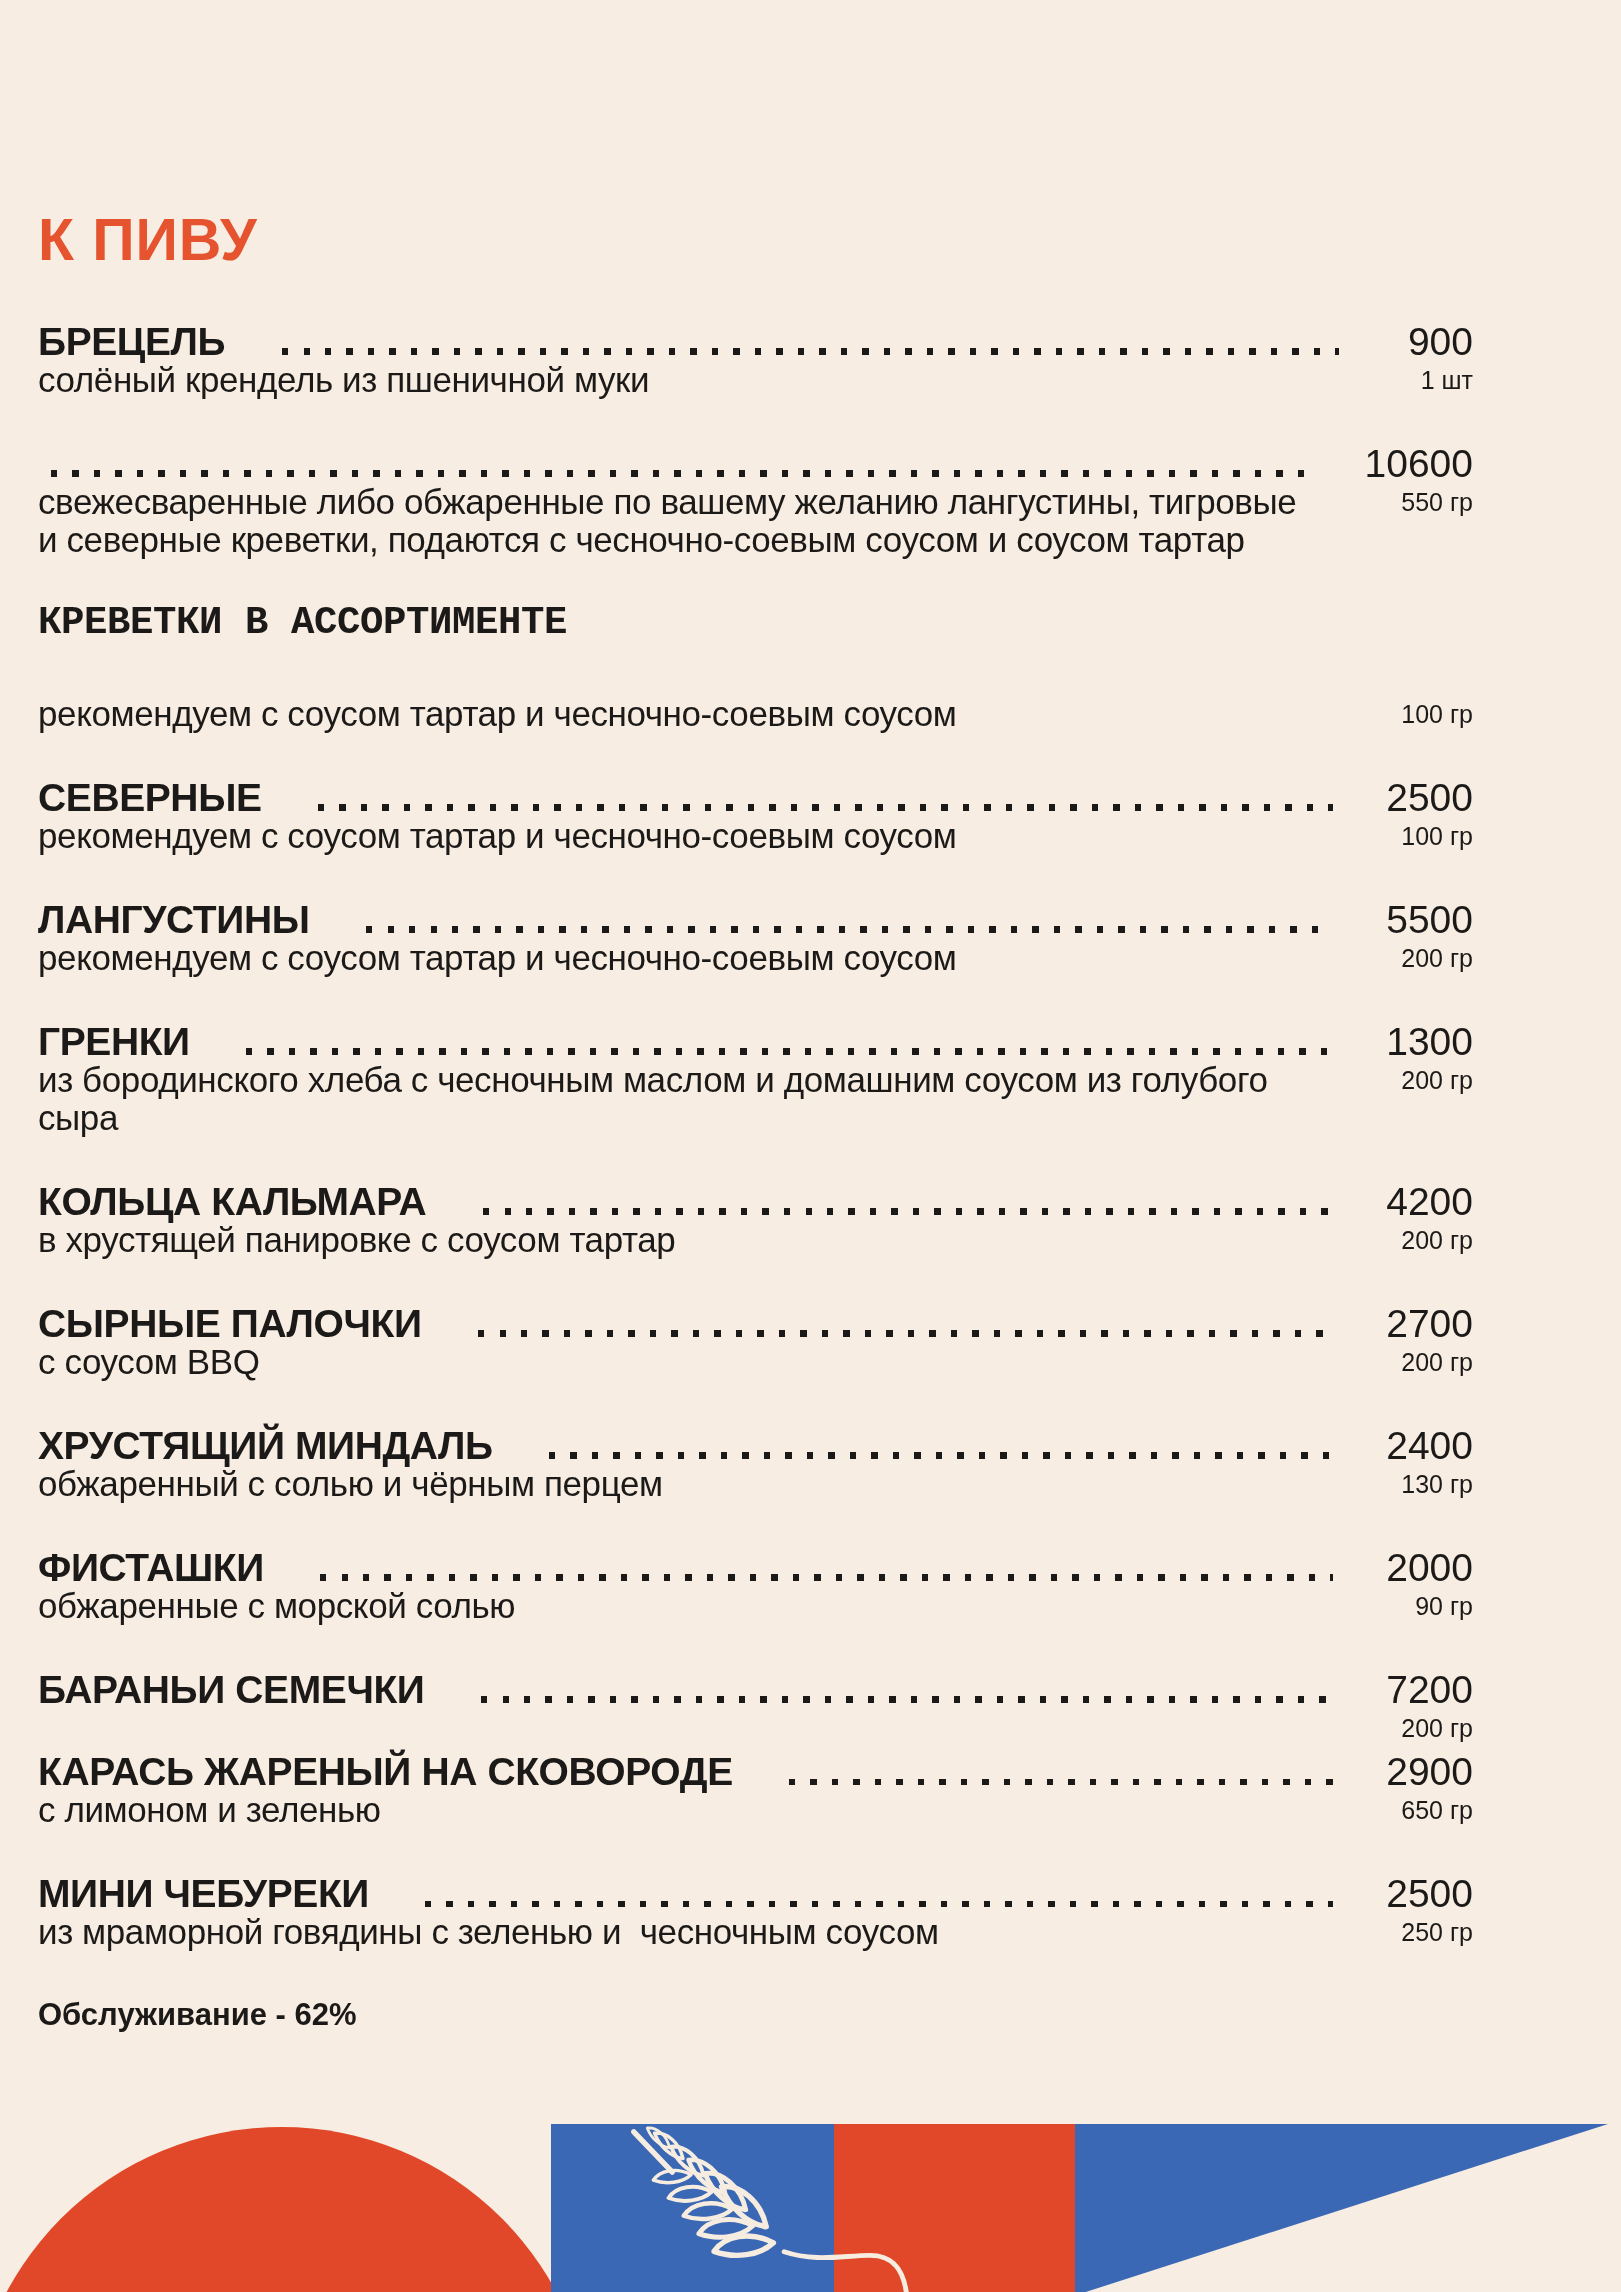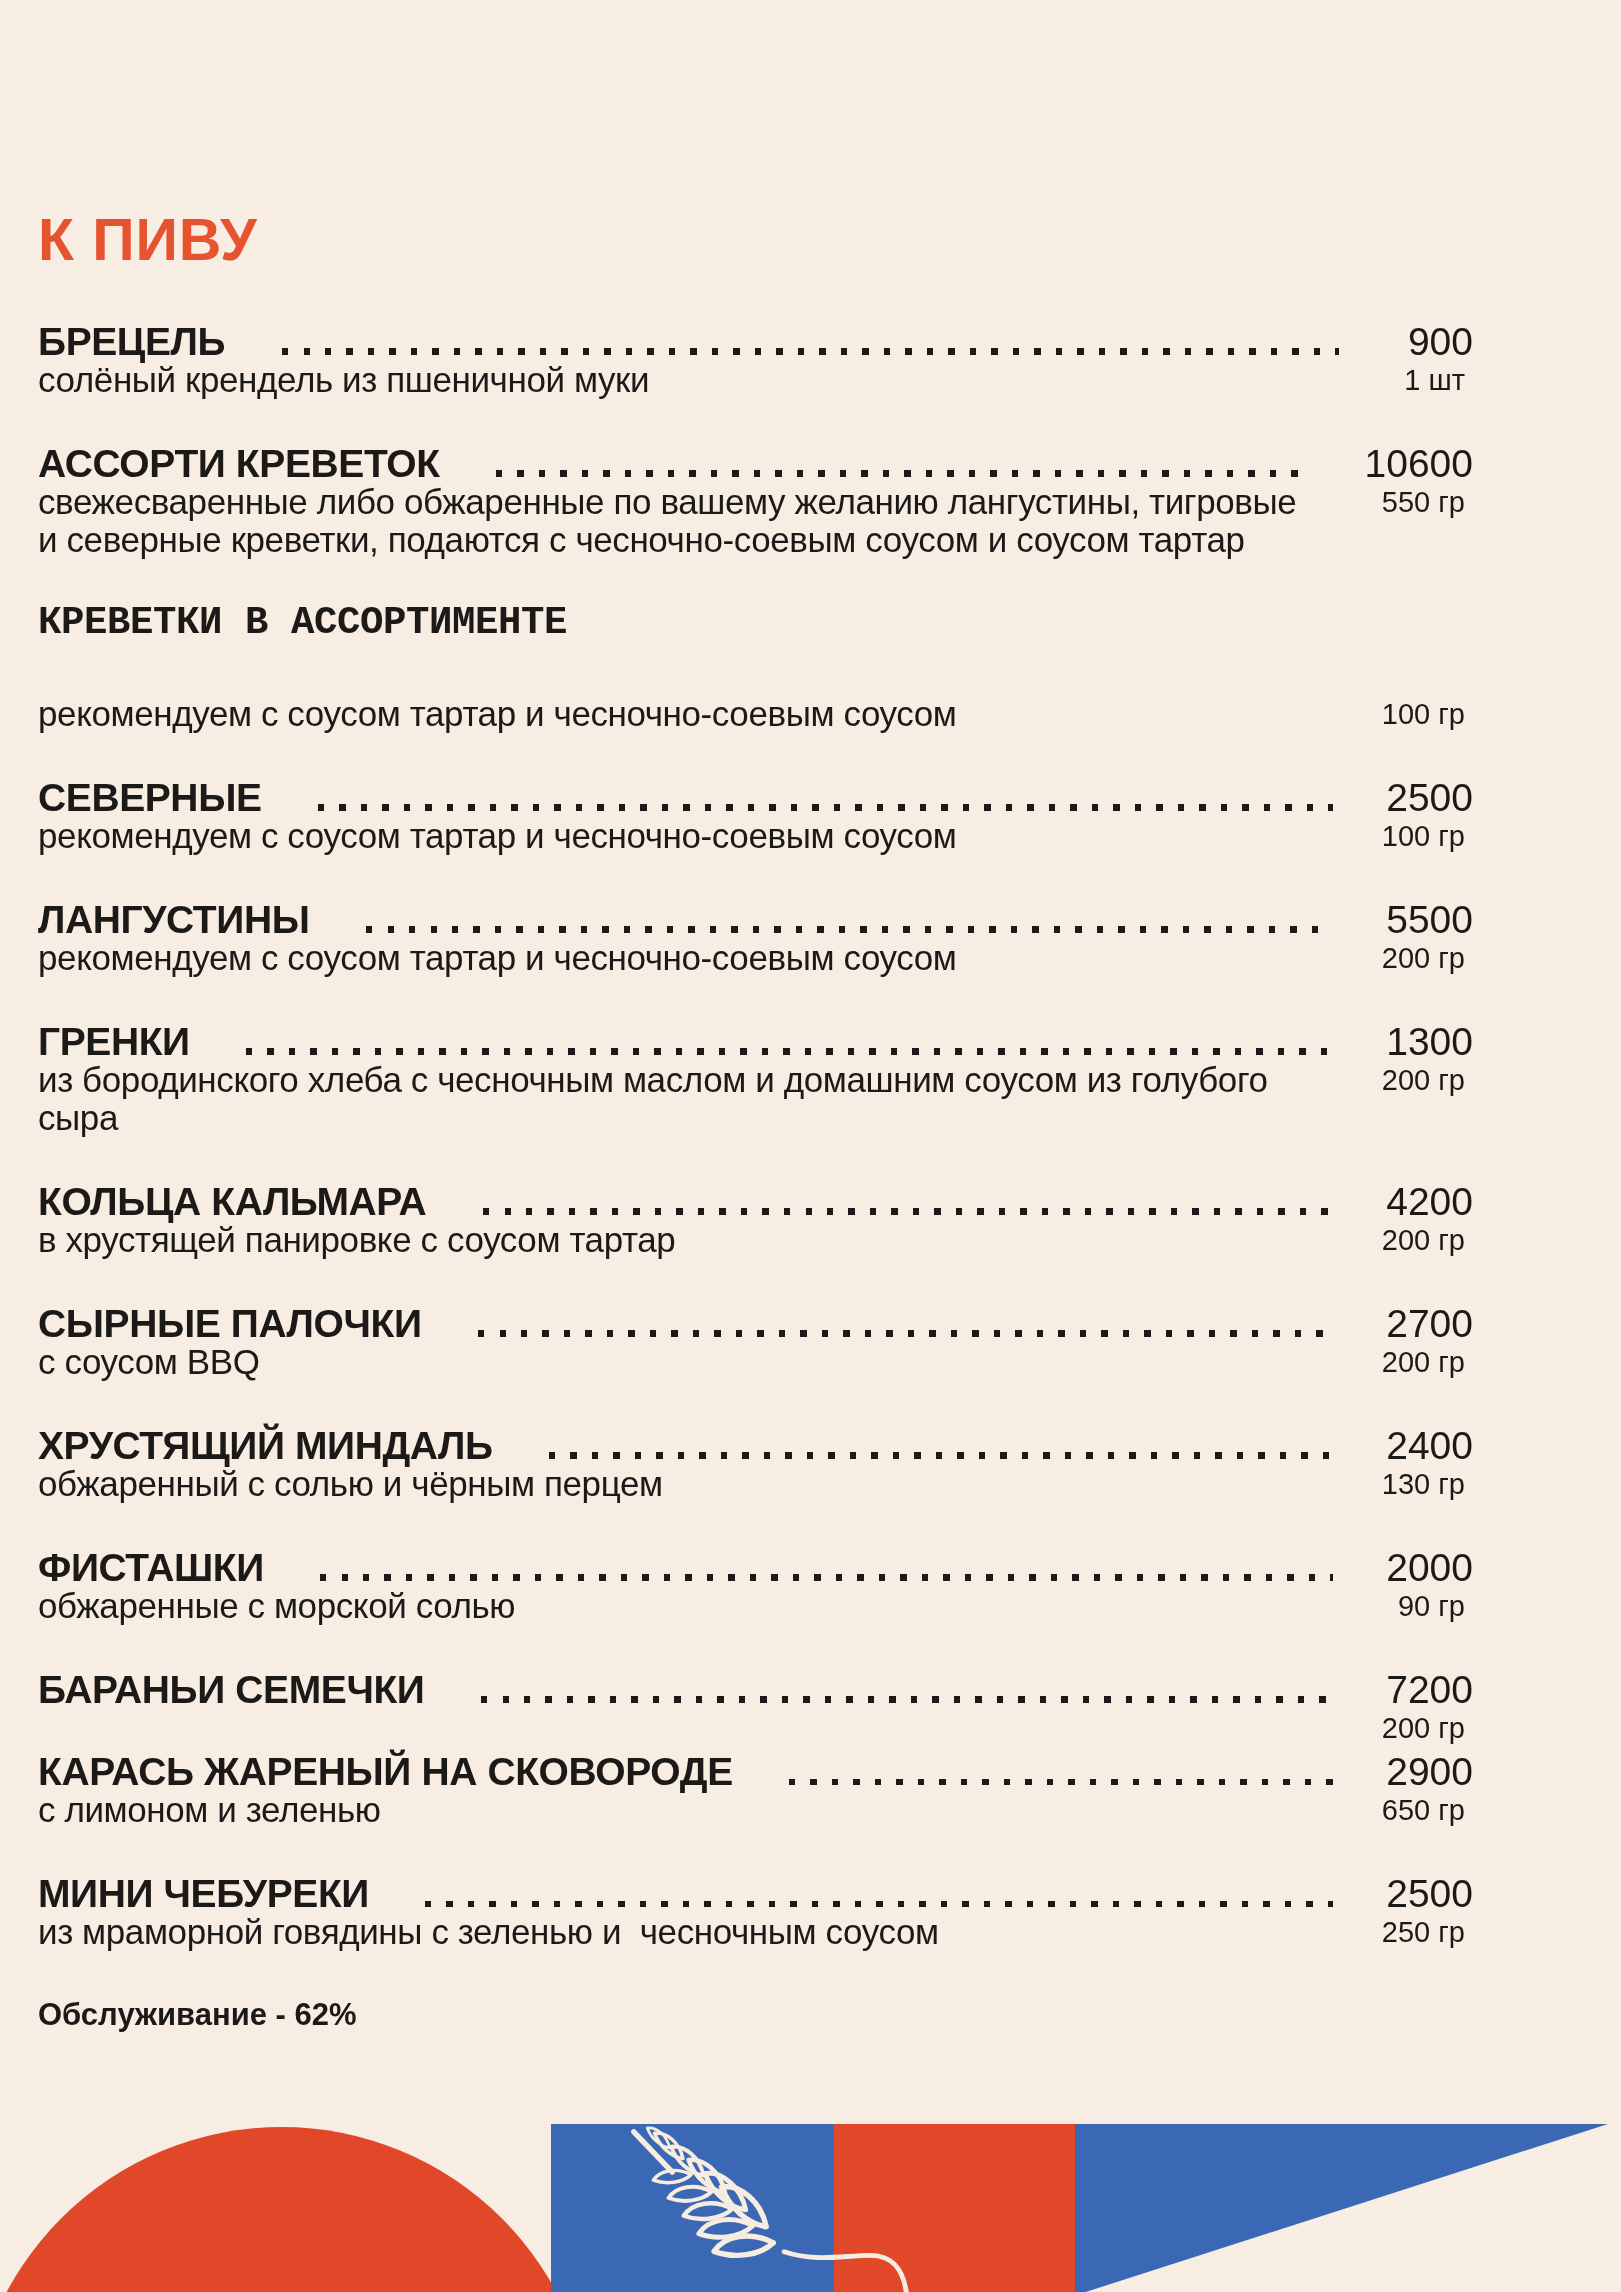--- a/index.html
+++ b/index.html
@@ -33,21 +33,21 @@
   .price{
     flex:0 0 auto;font-size:39px;line-height:39px;font-weight:400;
     text-align:right;min-width:81px;
   }
   .drow{position:relative;min-height:38px;}
   .desc{
     display:block;font-size:35px;line-height:38px;letter-spacing:-0.4px;
     white-space:pre;color:var(--ink);
   }
   .weight{
-    position:absolute;right:8px;top:0;font-size:29px;line-height:38px;
+    position:absolute;right:0;top:0;font-size:25px;line-height:38px;
     text-align:center;
   }
   h2.sub-title{font-size:39px;line-height:39px;font-weight:700;letter-spacing:-0.4px;margin:0 0 52px 0;font-family:Liberation Mono, monospace;}
   .service{font-size:31px;line-height:38px;font-weight:700;margin-top:30px;}
   
   .decor{position:absolute;inset:0;z-index:1;pointer-events:none;}
   .decor-circle{
     position:absolute;left:-30px;top:2127px;width:623px;height:623px;
     border-radius:50%;background:var(--shape-orange);
   }
@@ -72,21 +72,20 @@
       <span class="price">900</span>
     </div>
     <div class="drow">
       <span class="desc">солёный крендель из пшеничной муки</span>
       <span class="weight">1 шт</span>
     </div>
   </div>
 
   <div class="item">
     <div class="trow">
-      <span class="iname">АССОРТИ КРЕВЕТОК</span>
       <span class="dots"></span>
       <span class="price">10600</span>
     </div>
     <div class="drow">
       <span class="desc">свежесваренные либо обжаренные по вашему желанию лангустины, тигровые
 и северные креветки, подаются с чесночно-соевым соусом и соусом тартар</span>
       <span class="weight">550 гр</span>
     </div>
   </div>
 

